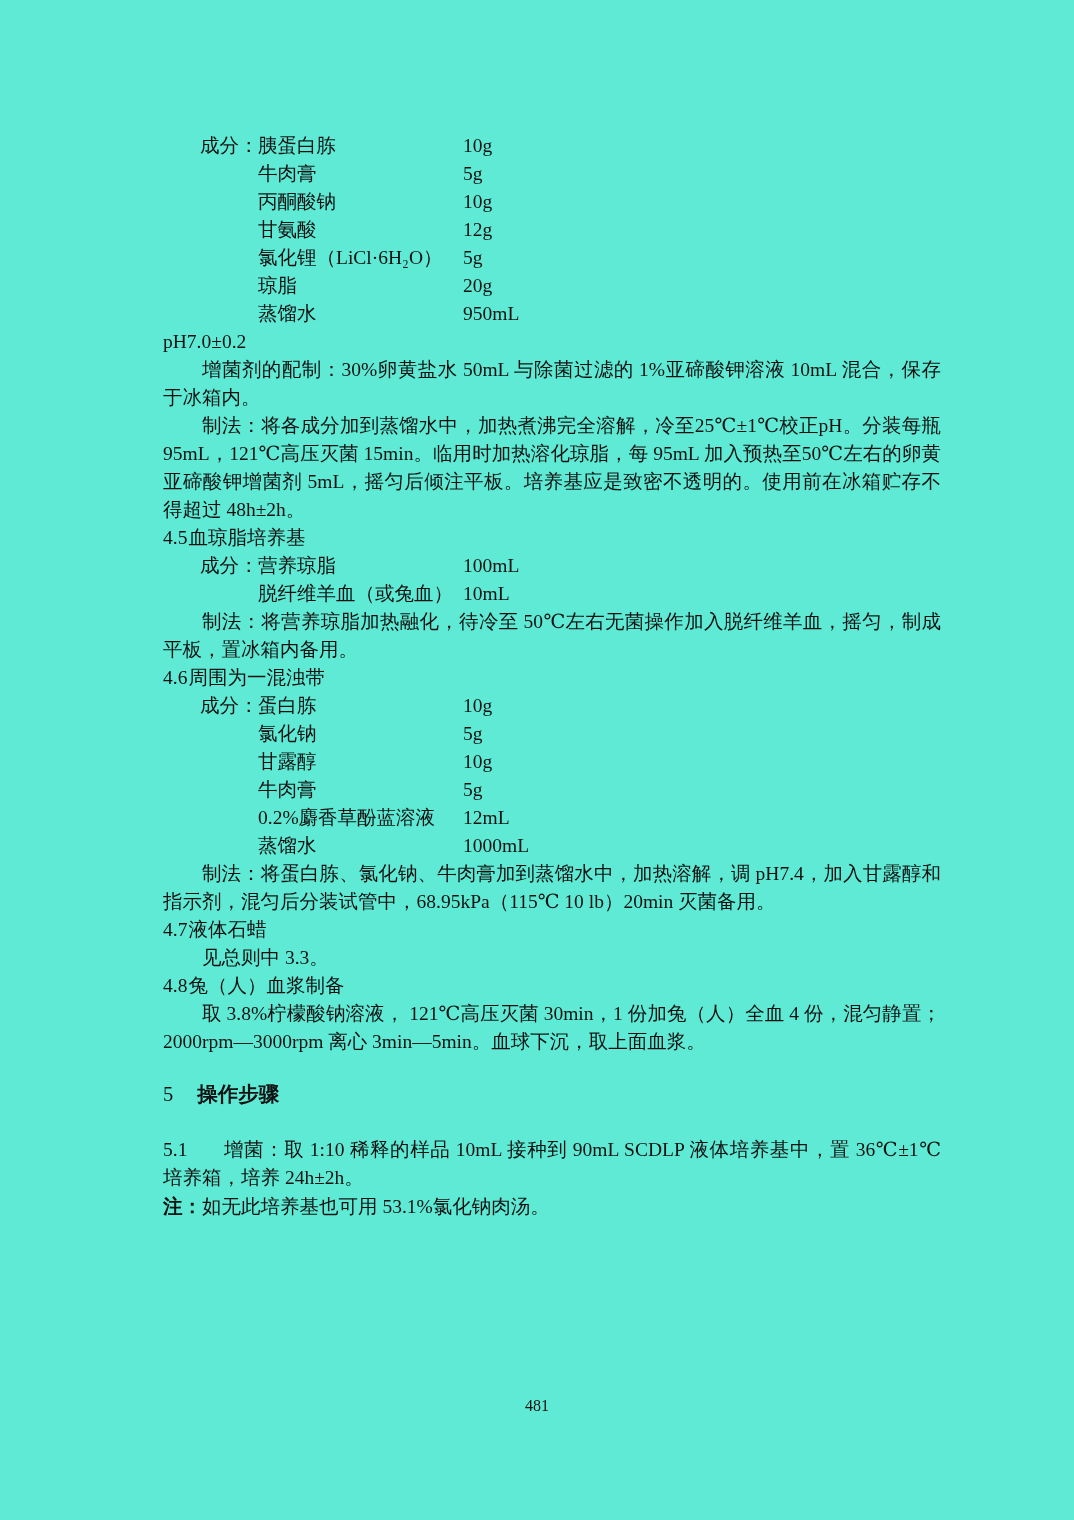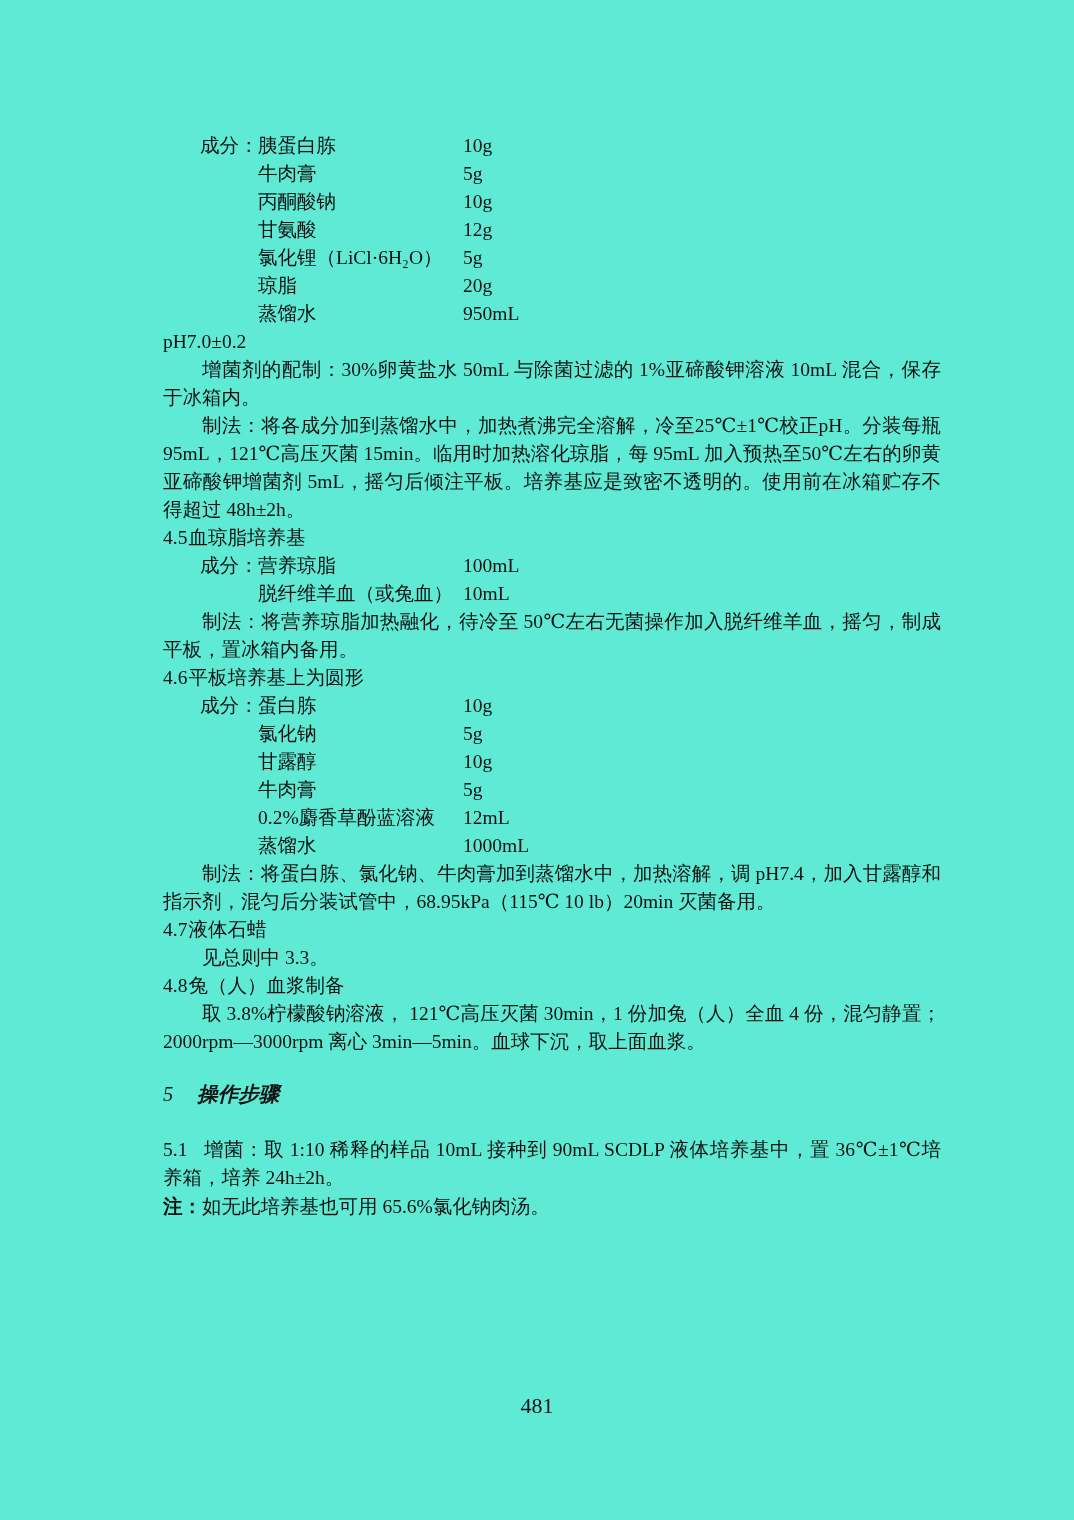--- a/index.html
+++ b/index.html
@@ -22,42 +22,41 @@
   .indent{text-indent:39px;}
   
   .ing-row{position:relative;padding-left:95px;height:28px;white-space:nowrap;}
   .ing-label{position:absolute;left:37px;top:0;}
   .ing-amt{position:absolute;left:300px;top:0;width:104px;}
   .ph-row{width:420px;height:28px;}
   
   .sec-head{height:28px;}
   .sec-head .secnum{margin-right:1px;}
   
-  .pnum{margin-right:16px;}
+  .pnum{margin-right:36px;}
   
   .main-head{
     font-family:"Liberation Sans","DejaVu Sans",sans-serif;
     font-weight:bold;
     font-size:20.5px;
     margin-top:24px;
     margin-bottom:28px;
     height:28px;
-    font-style:italic;
   }
   .main-head .secnum{font-family:"Liberation Serif","DejaVu Serif",serif;font-weight:normal;margin-right:24px;}
   .note-label{
     font-family:"Liberation Sans","DejaVu Sans",sans-serif;
     font-weight:bold;
   }
   .page-num{
     position:absolute;
     left:0;top:1392px;
     width:1074px;
     text-align:center;
-    font-size:22px;
+    font-size:16px;
   }
 </style>
 </head>
 <body>
 
 <div class="page">
   <div class="content">
 
     <div>
       <div class="ing-row">
@@ -105,21 +104,21 @@
         <span class="ing-amt">100mL</span>
       </div>
       <div class="ing-row">
         <span class="ing-name">脱纤维羊血（或兔血）</span>
         <span class="ing-amt">10mL</span>
       </div>
     </div>
     <div class="para indent">制法：将营养琼脂加热融化，待冷至 50℃左右无菌操作加入脱纤维羊血，摇匀，制成平板，置冰箱内备用。</div>
 
     <div class="sec-head">
-      <span class="secnum">4.6</span><span>平板培养基上为圆形</span>
+      <span class="secnum">4.6</span><span>周围为一混浊带</span>
     </div>
     <div>
       <div class="ing-row">
         <span class="ing-label">成分：</span>
         <span class="ing-name">蛋白胨</span>
         <span class="ing-amt">10g</span>
       </div>
       <div class="ing-row">
         <span class="ing-name">氯化钠</span>
         <span class="ing-amt">5g</span>
@@ -154,19 +153,19 @@
     <div class="para indent">取 3.8%柠檬酸钠溶液， 121℃高压灭菌 30min，1 份加兔（人）全血 4 份，混匀静置；2000rpm—3000rpm 离心 3min—5min。血球下沉，取上面血浆。</div>
 
     <div class="main-head">
       <span class="secnum">5</span><span>操作步骤</span>
     </div>
 
     <div class="para">
       <span class="pnum">5.1</span><span>增菌：取 1:10 稀释的样品 10mL 接种到 90mL SCDLP 液体培养基中，置 36℃±1℃培养箱，培养 24h±2h。</span>
     </div>
     <div class="para">
-      <span class="note-label">注：</span><span>如无此培养基也可用 65.6%氯化钠肉汤。</span>
+      <span class="note-label">注：</span><span>如无此培养基也可用 53.1%氯化钠肉汤。</span>
     </div>
 
   </div>
 
   <div class="page-num">481</div>
 </div>
 
 </body></html>

